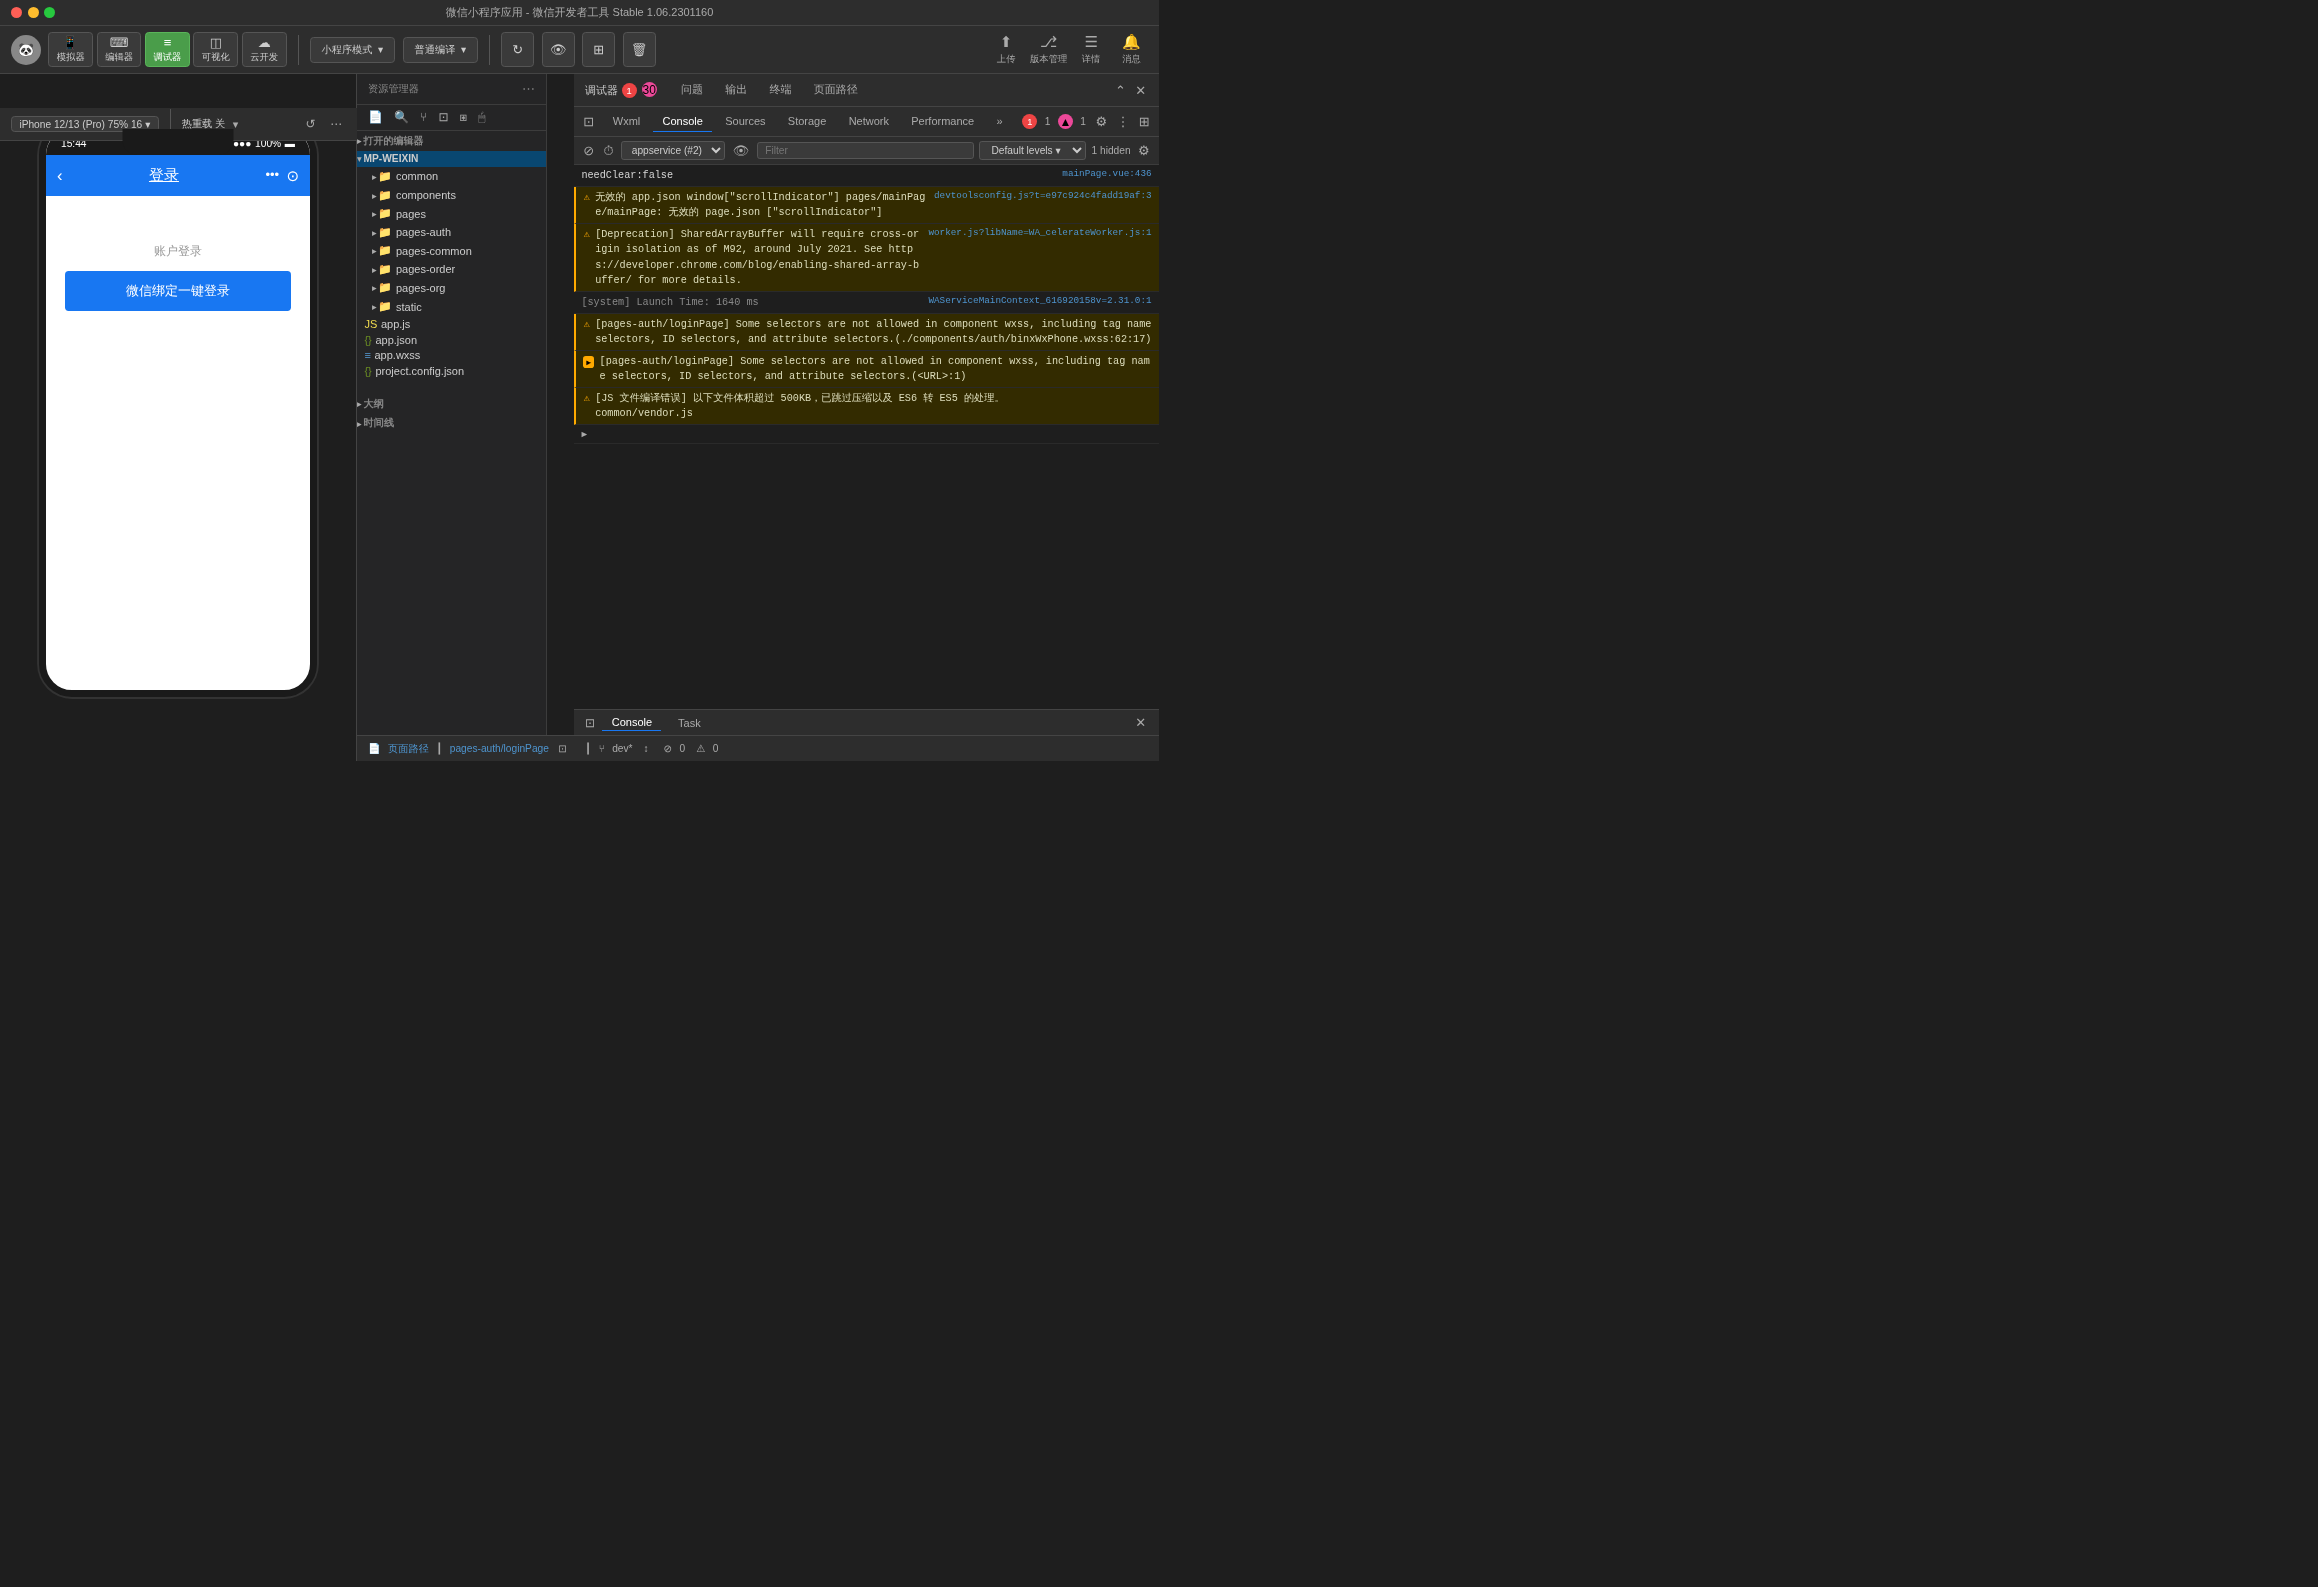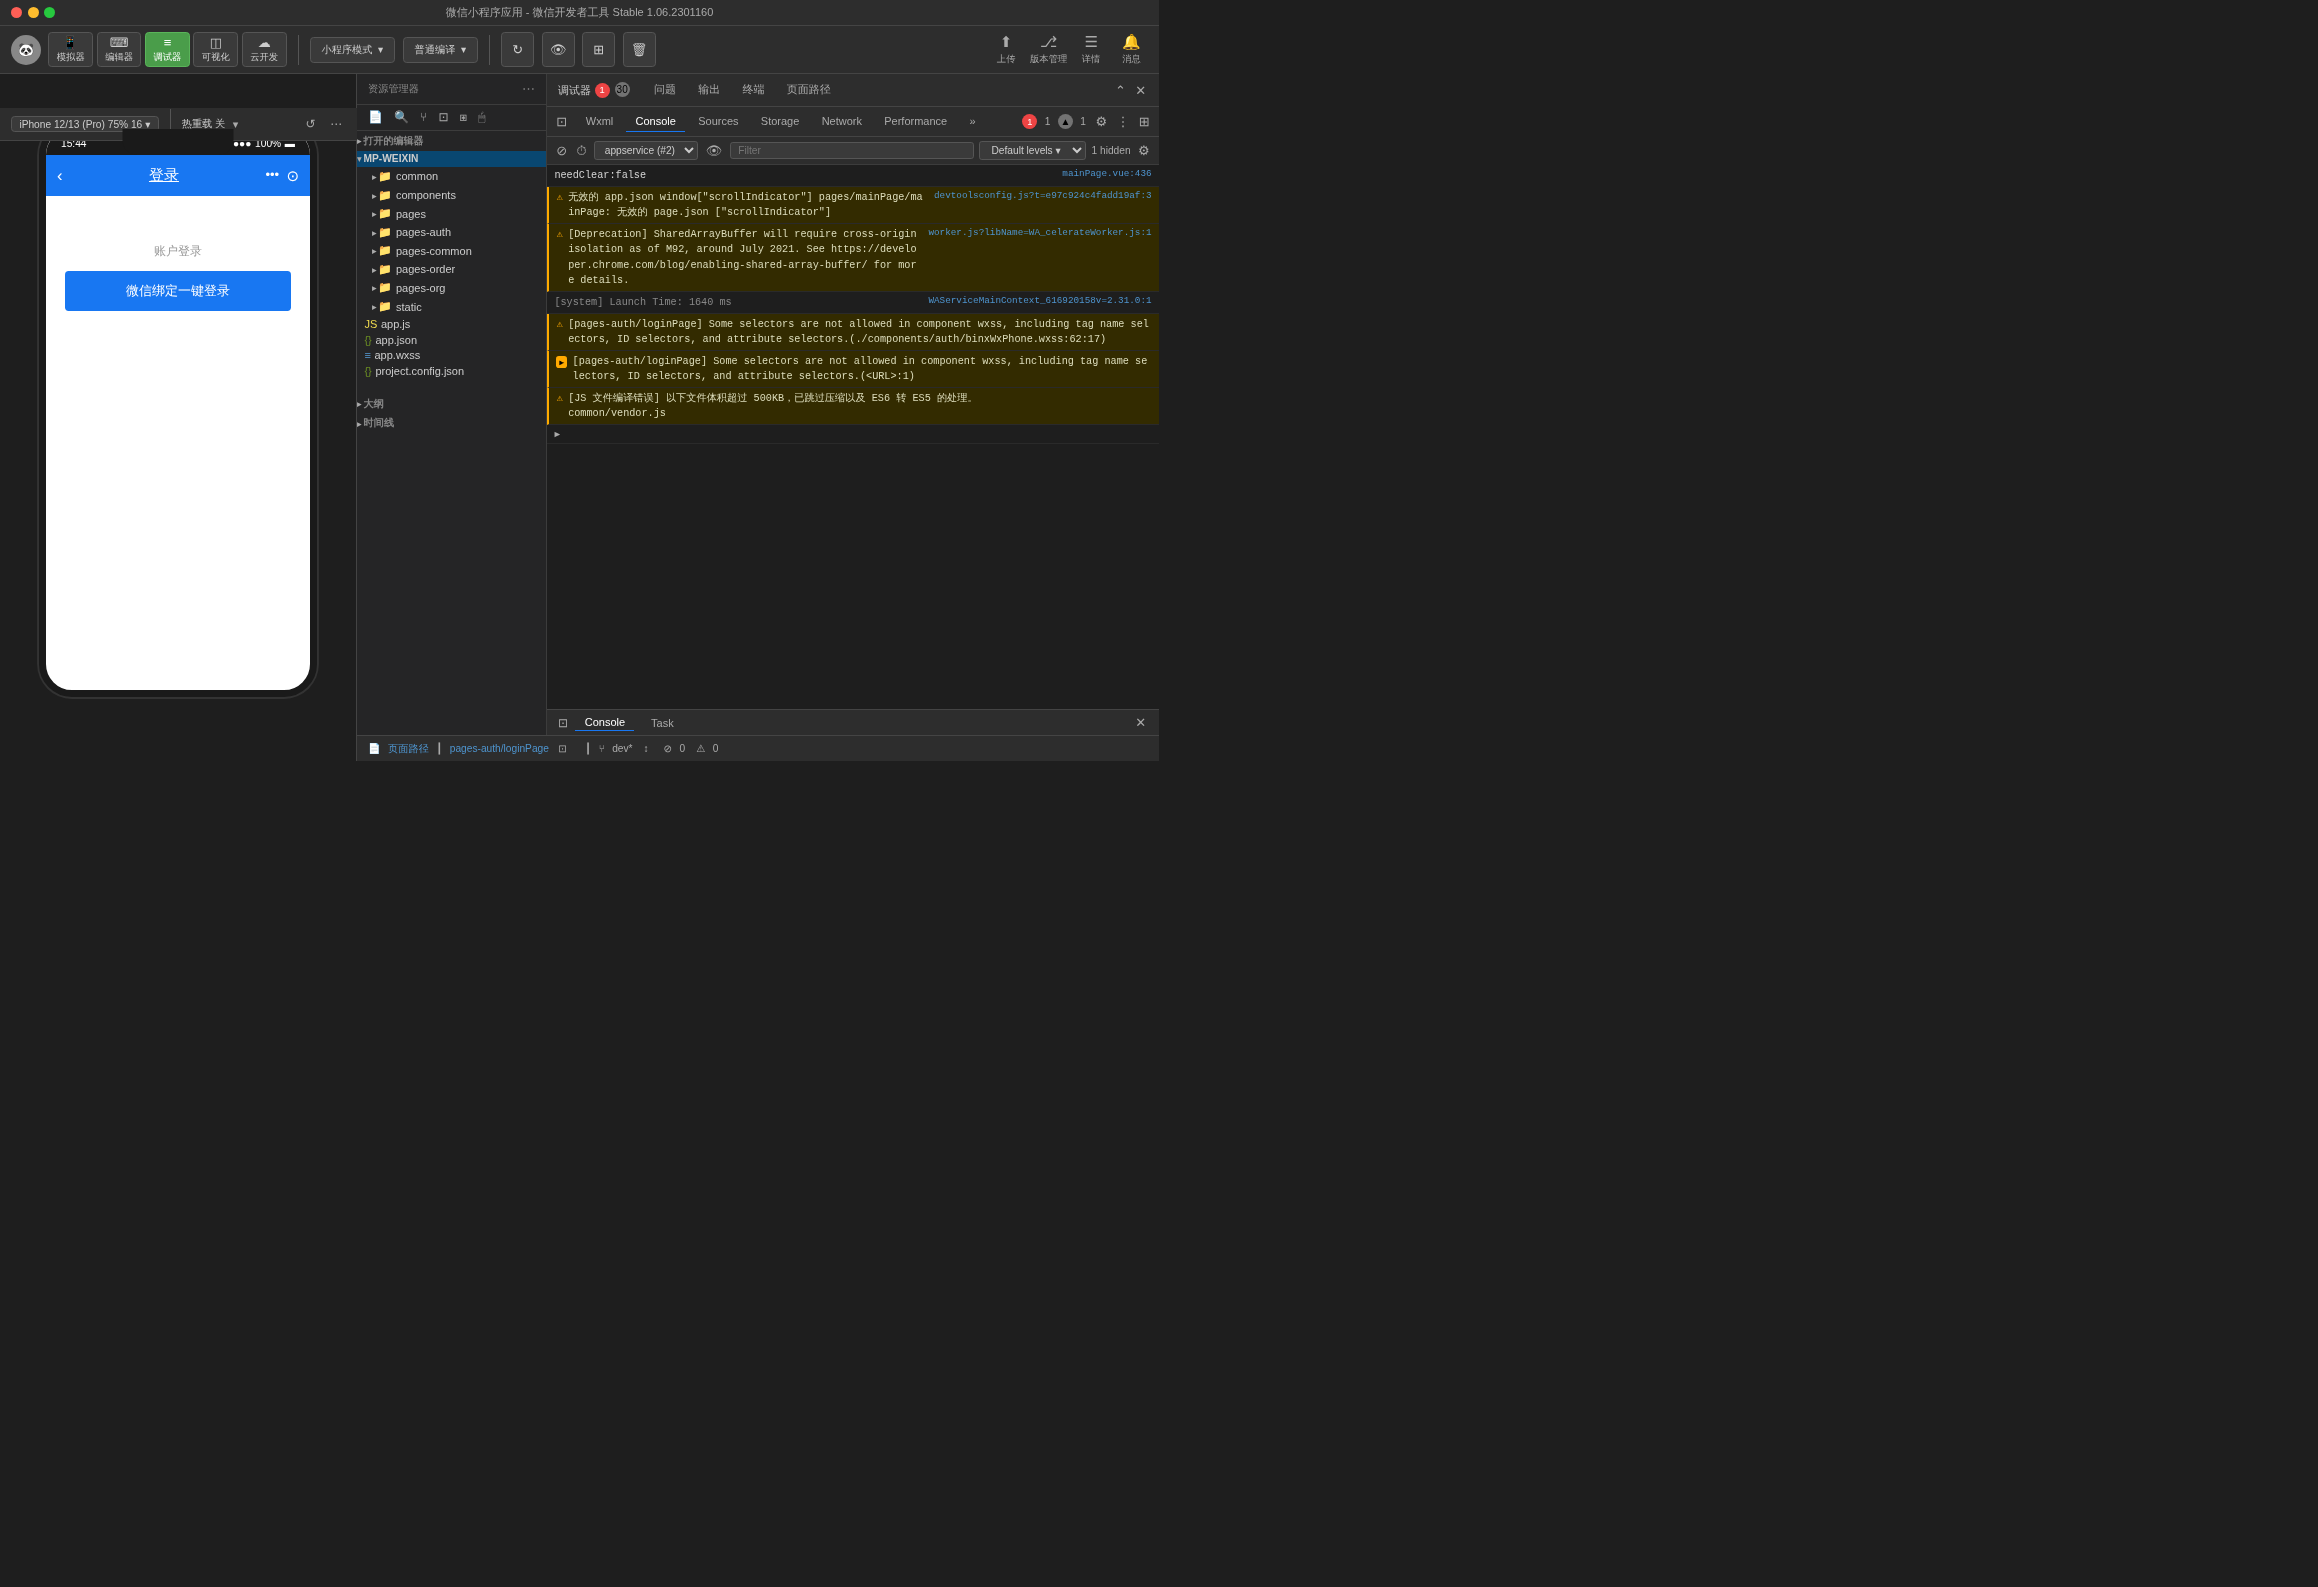--- a/index.html
+++ b/index.html
@@ -82,21 +82,21 @@
     .console-line.warn { background: #332b00; border-left: 2.8px solid #fa0; }
     .console-line.info { }
     .console-line.system { color: #888; }
     .console-icon { font-size: 10.2px; flex-shrink: 0; margin-top: 0.9px; }
     .console-icon.warn { color: #fa0; }
     .console-text { flex: 1; color: #d4d4d4; word-break: break-all; line-height: 1.5; }
     .console-text.warn { color: #ddb; }
     .console-line-inner { display: flex; width: 100%; gap: 7.4px; }
     .console-right { margin-left: auto; color: #4e94ce; font-size: 9.3px; white-space: nowrap; flex-shrink: 0; }
     .error-badge { background: #e44; color: #fff; border-radius: 50%; width: 15px; height: 15px; display: inline-flex; align-items: center; justify-content: center; font-size: 9.3px; }
-    .warn-badge { background: #737373; color: #000; border-radius: 50%; width: 15px; height: 15px; display: inline-flex; align-items: center; justify-content: center; font-size: 10px; }
+    .warn-badge { background: #ec4899; color: #000; border-radius: 50%; width: 15px; height: 15px; display: inline-flex; align-items: center; justify-content: center; font-size: 12px; }
     .devtools-status-bar { background: #2d2d2d; height: 26px; display: flex; align-items: center; padding: 0 11px; border-top: 0.9px solid #444; gap: 7.4px; }
     .devtools-bottom-tab { padding: 1.9px 9.3px; font-size: 11px; color: #aaa; cursor: pointer; }
     .devtools-bottom-tab.active { color: #fff; border-bottom: 1.9px solid #1877f2; }
     
     
     .bottom-bar { background: #2d2d2d; height: 26px; display: flex; align-items: center; padding: 0 11px; border-top: 0.9px solid #444; gap: 7.4px; font-size: 10.2px; color: #aaa; }
     .bottom-bar-path { color: #4e94ce; cursor: pointer; }
     
     
     .collapse-arrow { font-size: 9.3px; color: #aaa; margin-right: 1.9px; }
@@ -228,21 +228,21 @@
         </div>
         <div class="phone-content">
           <div class="phone-login-label">账户登录</div>
           <button class="phone-login-btn">微信绑定一键登录</button>
         </div>
       </div>
     </div>
   </div>
 
   <div style="flex: 1; display: flex; flex-direction: column; overflow: hidden;">
-    <div style="flex: 1; display: flex; overflow: hidden;">
+    <div style="flex: 1; display: flex; overflow: hidden; gap: 27px;">
 
       <div class="file-panel">
         <div class="file-panel-header">
           <span>资源管理器</span>
           <span style="cursor: pointer; font-size: 13px;">⋯</span>
         </div>
         <div class="file-panel-tools">
           <button class="file-tool-btn">📄</button>
           <button class="file-tool-btn">🔍</button>
           <button class="file-tool-btn">⑂</button>

